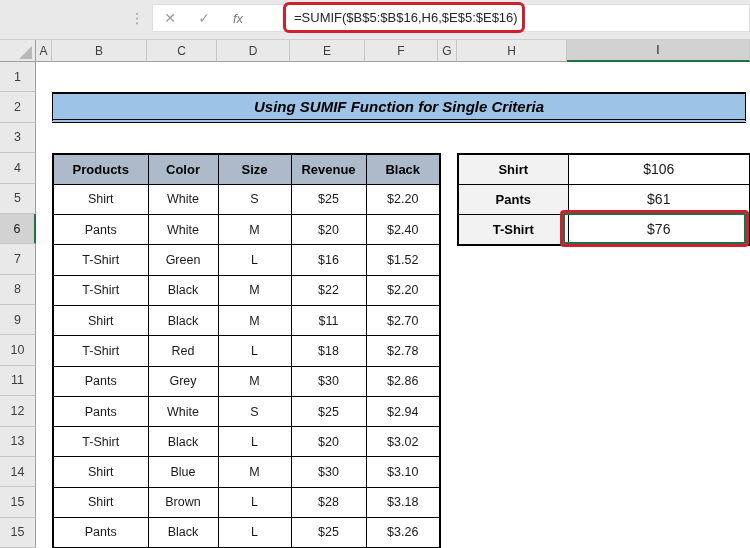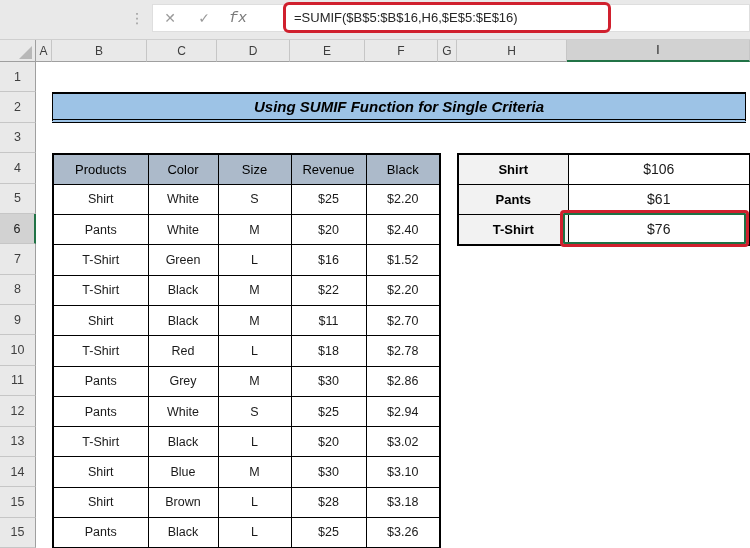--- a/index.html
+++ b/index.html
@@ -6,22 +6,22 @@
   html, body { width: 750px; height: 548px; overflow: hidden; }
   body { font-family: "Liberation Sans", sans-serif; background: #fff; position: relative; }
 
   
   .topbar { position: absolute; left: 0; top: 0; width: 750px; height: 40px; background: #e9e9e9; border-bottom: 1px solid #cfcfcf; }
   .namebox { position: absolute; left: 8px; top: 5px; width: 112px; height: 26px; background: #fff; border: 1px solid #d0d0d0; display: flex; align-items: center; padding: 0 8px; font-size: 13px; color: #333; }
   .namebox .caret { margin-left: auto; color: #8a8a8a; font-size: 9px; }
   .dots { position: absolute; left: 130px; top: 5px; height: 26px; display: flex; align-items: center; color: #9a9a9a; font-size: 14px; letter-spacing: 0; }
   .fbar { position: absolute; left: 152px; top: 4px; width: 598px; height: 28px; background: #fff; border: 1px solid #dedede; display: flex; align-items: center; }
   .fbtn { width: 34px; text-align: center; color: #9a9a9a; font-size: 14px; cursor: default; }
-  .fx { font-family: Liberation Mono, monospace; font-style: italic; font-size: 15px; color: #7a7a7a; }
-  .formula-box { position: absolute; left: 283px; top: 2px; width: 328px; height: 31px; border: 3px solid #d0202e; border-radius: 6px; background: #fff; display: flex; align-items: center; padding-left: 8px; }
+  .fx { font-family: Liberation Sans, sans-serif; font-style: italic; font-size: 13px; color: #7a7a7a; }
+  .formula-box { position: absolute; left: 283px; top: 2px; width: 242px; height: 31px; border: 3px solid #d0202e; border-radius: 6px; background: #fff; display: flex; align-items: center; padding-left: 8px; }
   .formula-box span { font-size: 13px; color: #262626; white-space: nowrap; }
 
   
   .corner { position: absolute; left: 0; top: 40px; width: 36px; height: 22px; background: #e9e9e9; border-right: 1px solid #9f9f9f; border-bottom: 1px solid #9f9f9f; }
   .corner::after { content: ""; position: absolute; right: 3px; bottom: 2px; border-style: solid; border-width: 0 0 13px 13px; border-color: transparent transparent #b8b8b8 transparent; }
   .colheads { position: absolute; left: 36px; top: 40px; width: 714px; height: 22px; display: flex; }
   .ch { height: 22px; background: #e9e9e9; border-right: 1px solid #c6c6c6; border-bottom: 1px solid #9f9f9f; display: flex; align-items: center; justify-content: center; font-size: 12px; color: #3f3f3f; }
   .ch:nth-child(1) { width: 16px; }
   .ch:nth-child(2) { width: 95px; }
   .ch:nth-child(3) { width: 70px; }
@@ -38,21 +38,21 @@
   .rh { width: 36px; height: 30.375px; background: #e9e9e9; border-right: 1px solid #9f9f9f; border-bottom: 1px solid #c6c6c6; display: flex; align-items: center; justify-content: center; font-size: 12.5px; color: #3f3f3f; }
   .rh.selected { background: #d2d2d2; border-right: 2px solid #217346; color: #1a1a1a; }
 
   
   .banner { position: absolute; left: 52px; top: 92px; width: 694px; height: 31px; background: #9dc3e6; border-top: 2px solid #000; border-bottom: 4px double #000; border-left: 1px solid #000; border-right: 1px solid #000; display: flex; align-items: center; justify-content: center; font-style: italic; }
   .banner span { font-size: 15px; font-weight: bold; color: #000; }
 
   table { border-collapse: collapse; table-layout: fixed; }
   .datatable { position: absolute; left: 52px; top: 153px; width: 387px; border: 2px solid #000; }
   .datatable th, .datatable td { border: 1px solid #000; height: 30.3px; text-align: center; vertical-align: middle; padding: 0; }
-  .datatable th { background: #acbaca; font-size: 13px; font-weight: normal; color: #000; }
+  .datatable th { background: #acbaca; font-size: 13px; font-weight: bold; color: #000; }
   .datatable td { font-size: 12.5px; color: #1a1a1a; background: #fff; }
   .datatable col:nth-child(1) { width: 95px; }
   .datatable col:nth-child(2) { width: 70px; }
   .datatable col:nth-child(3) { width: 73px; }
   .datatable col:nth-child(4) { width: 75px; }
   .datatable col:nth-child(5) { width: 74px; }
 
   .sumtable { position: absolute; left: 457px; top: 153px; width: 292px; border: 2px solid #000; }
   .sumtable th, .sumtable td { border: 1px solid #000; height: 30.3px; text-align: center; vertical-align: middle; padding: 0; }
   .sumtable th { background: #f2f2f2; font-size: 13px; font-weight: bold; color: #000; width: 110px; }

